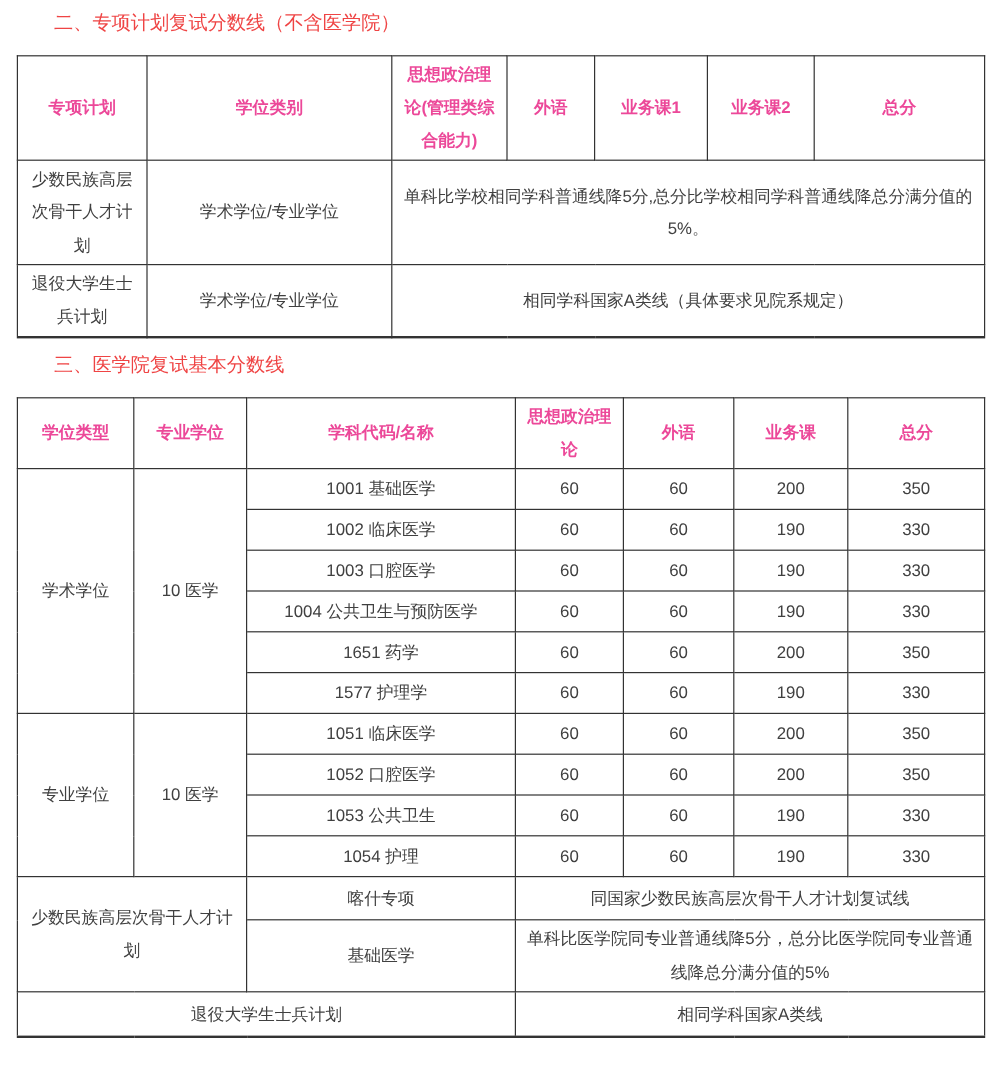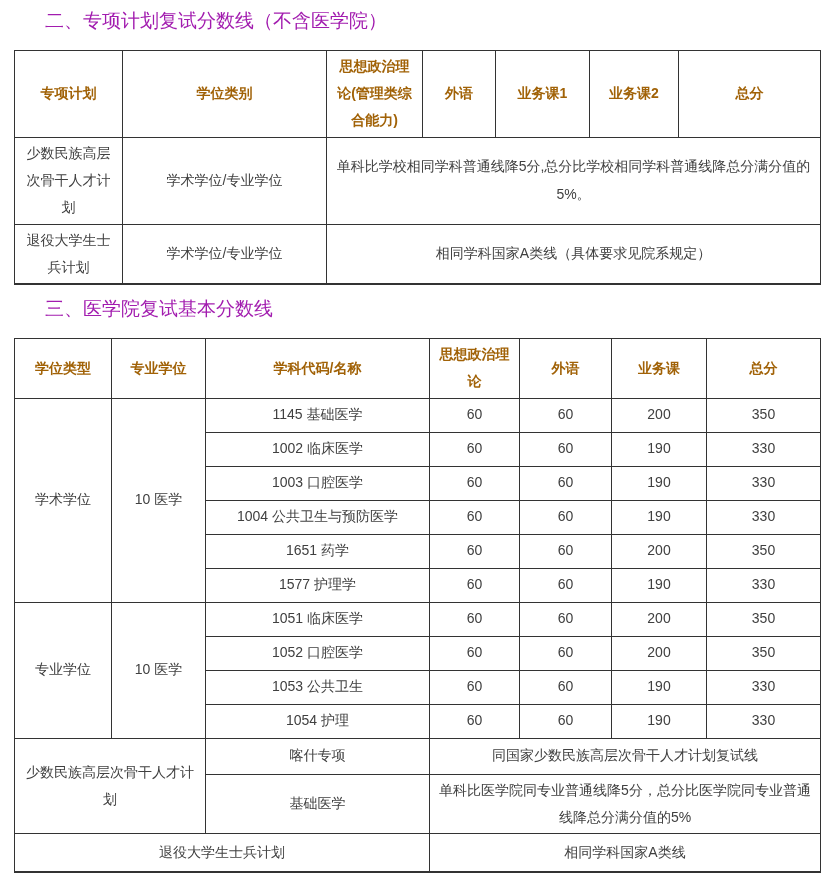--- a/index.html
+++ b/index.html
@@ -8,23 +8,23 @@
     background: #ffffff;
     font-family: "Liberation Sans", "DejaVu Sans", sans-serif;
     color: #404040;
   }
   .page {
     width: 822px;
     box-sizing: border-box;
     padding: 10px 1px 6px 14px;
   }
   .section-title {
-    font-size: 19px;
+    font-size: 16px;
     font-weight: 400;
-    color: #a21caf;
+    color: #ef4444;
     margin: 0 0 17px 31px;
     line-height: 1.2;
   }
   .section-title.second {
     margin-top: 13px;
   }
   table.score-table {
     border-collapse: collapse;
     table-layout: fixed;
     width: 806px;
@@ -34,21 +34,21 @@
   .score-table th, .score-table td {
     border: 1px solid #333333;
     text-align: center;
     vertical-align: middle;
     font-size: 14px;
     line-height: 1.95;
     padding: 2px 8px;
     word-break: break-all;
     box-sizing: border-box;
   }
-  .score-table th { font-weight: 700; color: #a16207; }
+  .score-table th { font-weight: 700; color: #ec4899; }
   .score-table td { color: #404040; }
 </style>
 </head>
 <body>
 
 <div class="page">
 
   <h2 class="section-title">二、专项计划复试分数线（不含医学院）</h2>
 
   <table class="score-table">
@@ -102,21 +102,21 @@
       <th>专业学位</th>
       <th>学科代码/名称</th>
       <th>思想政治理论</th>
       <th>外语</th>
       <th>业务课</th>
       <th>总分</th>
     </tr>
     <tr style="height:34px">
       <td rowspan="6">学术学位</td>
       <td rowspan="6">10 医学</td>
-      <td>1145 基础医学</td>
+      <td>1001 基础医学</td>
       <td>60</td>
       <td>60</td>
       <td>200</td>
       <td>350</td>
     </tr>
     <tr style="height:34px">
       <td>1002 临床医学</td>
       <td>60</td>
       <td>60</td>
       <td>190</td>

